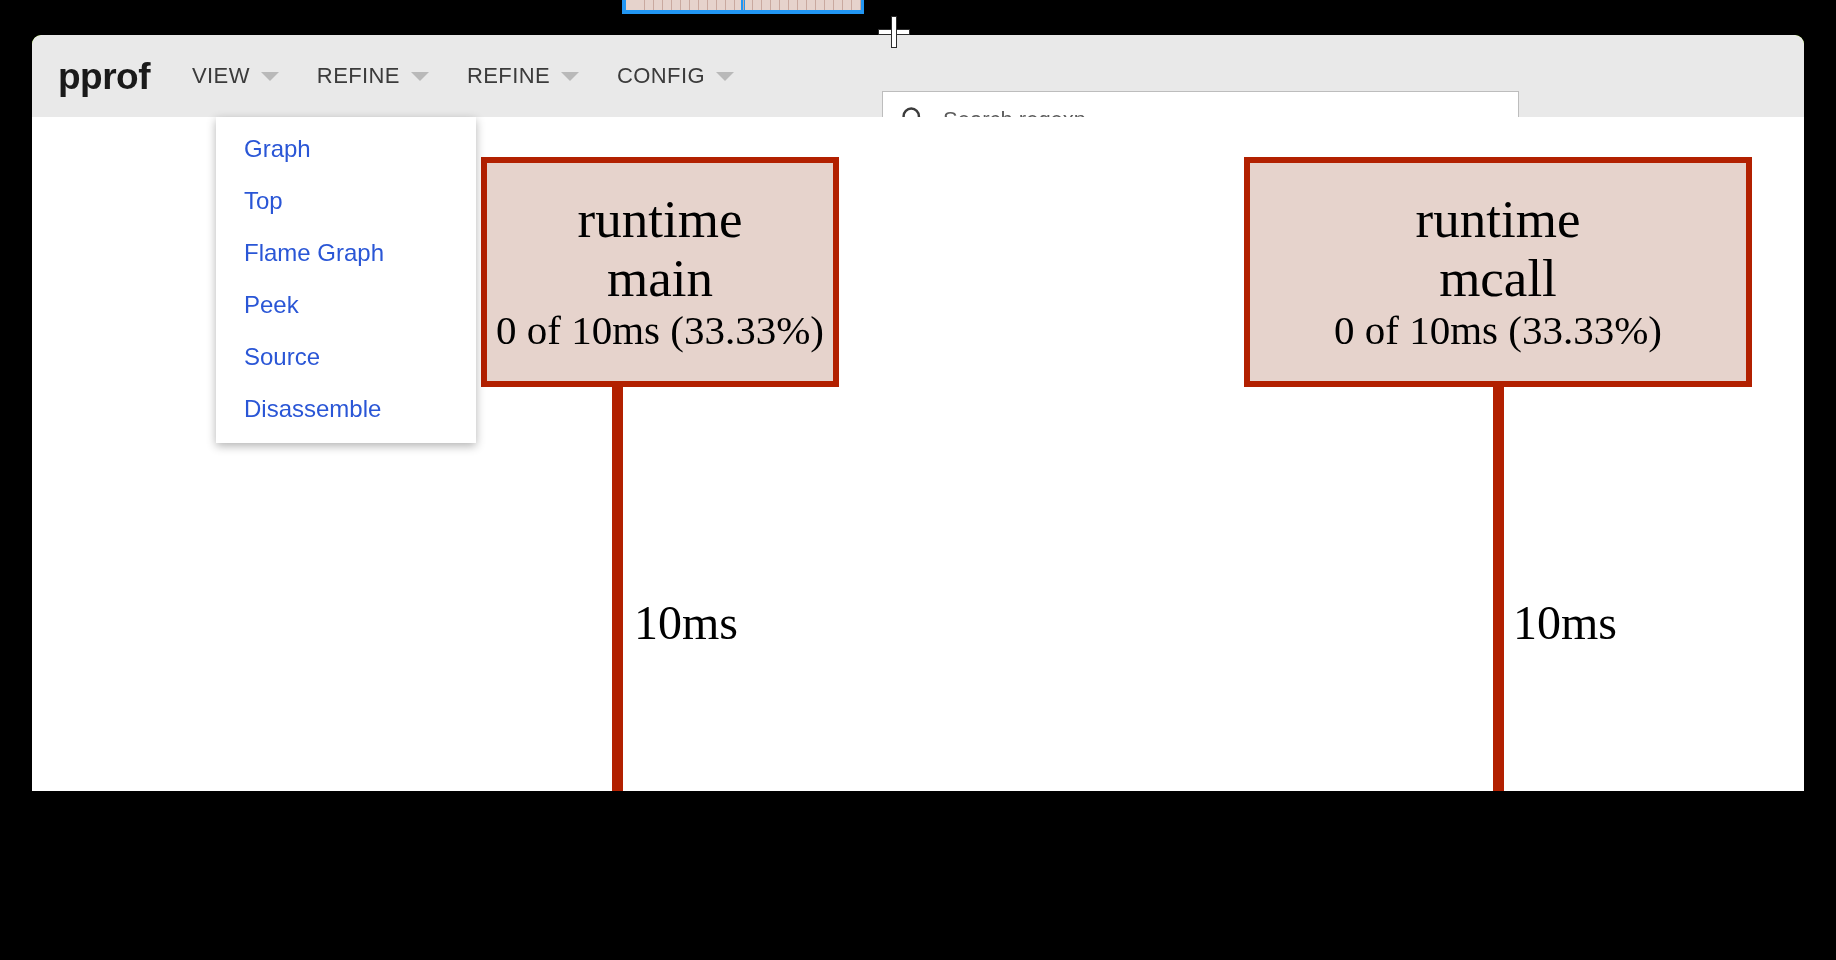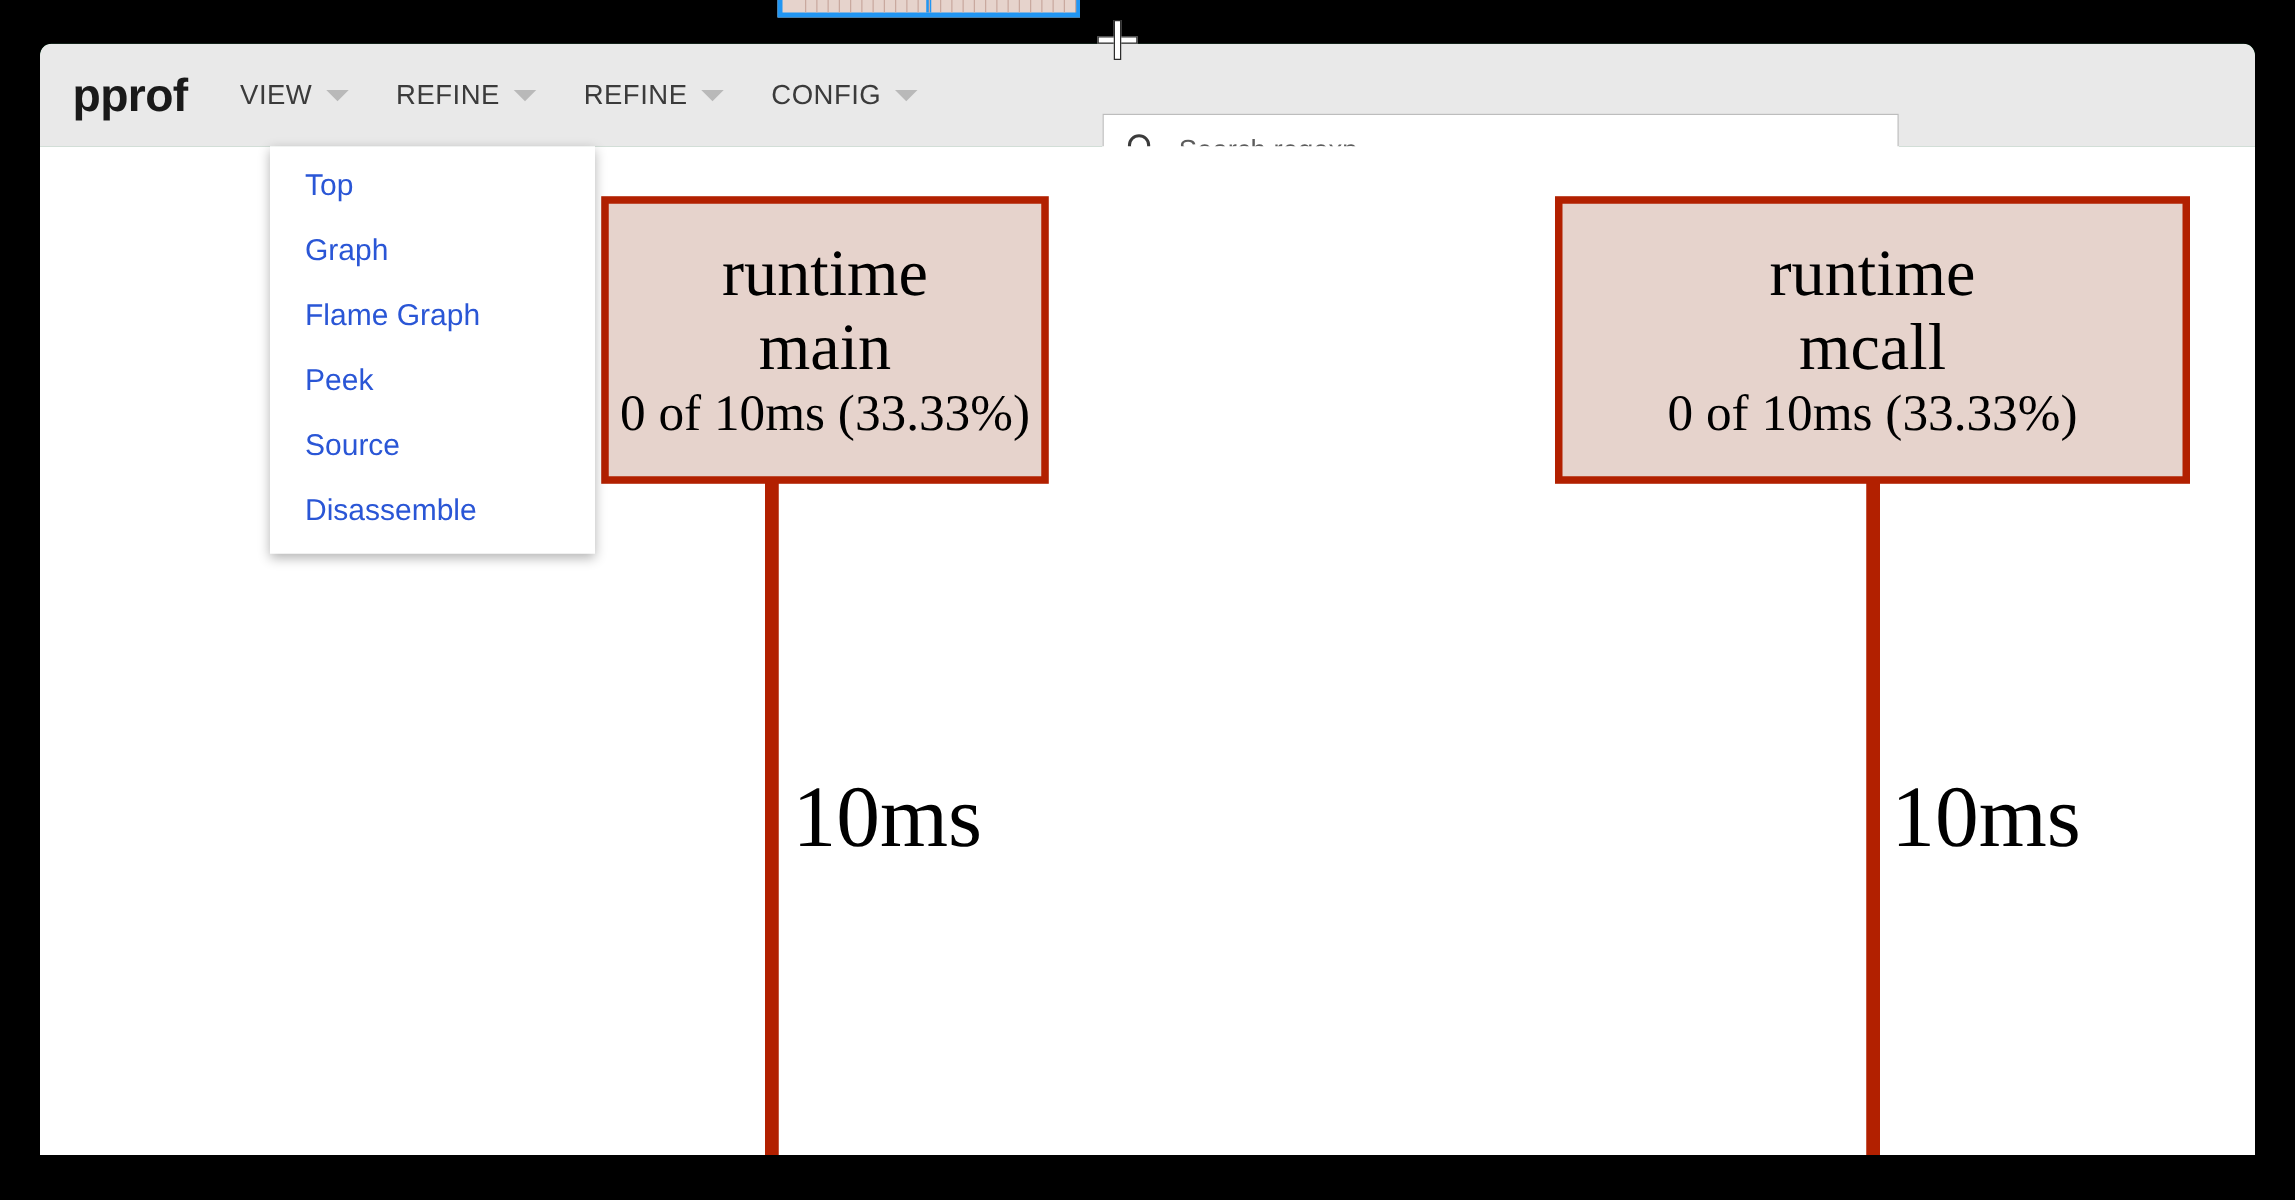--- a/index.html
+++ b/index.html
@@ -59,22 +59,22 @@
   }
   #cursor .ch-h { left: 0; top: 13px; width: 32px; height: 6px; }
   #cursor .ch-v { top: 0; left: 13px; height: 32px; width: 6px; }
 
   
   #window {
     position: absolute;
     left: 32px;
     top: 35px;
     width: 1772px;
-    height: 889px;
-    background: #14532d;
+    height: 756px;
+    background: #bef264;
     border-top-left-radius: 9px;
     border-top-right-radius: 9px;
     overflow: hidden;
   }
 
   
   #header {
     position: relative;
     height: 82px;
     background: #e9e9e9;
@@ -189,24 +189,23 @@
   .node .ln3 { font-size: 41px; }
 
   .edge-line {
     position: absolute;
     background: #b22000;
     width: 11px;
   }
   .edge-label {
     position: absolute;
     font-family: "Liberation Serif", serif;
-    font-size: 70px;
+    font-size: 48px;
     color: #000000;
     white-space: nowrap;
-    margin-top: 20px;
   }
 </style>
 </head>
 <body>
 
 <div id="minimap">
   <div class="mm-split"></div>
 <div class="mm-cell" style="left: 9px; width: 9px;"></div>
     <div class="mm-cell" style="left: 18px; width: 9px;"></div>
     <div class="mm-cell" style="left: 27px; width: 9px;"></div>
@@ -287,22 +286,22 @@
 
     <div class="edge-label" style="left:602px; top:478px;">10ms</div>
 
     <div class="edge-line" style="left:1461px; top:268px; height:546px;"></div>
 
     <div class="edge-label" style="left:1481px; top:478px;">10ms</div>
 
   </div>
 
   <div id="view-menu">
+    <div class="menu-item">Graph</div>
     <div class="menu-item">Top</div>
-    <div class="menu-item">Graph</div>
     <div class="menu-item">Flame Graph</div>
     <div class="menu-item">Peek</div>
     <div class="menu-item">Source</div>
     <div class="menu-item">Disassemble</div>
   </div>
 
 </div>
 
 <div id="cursor">
   <div class="ch-h"></div>

